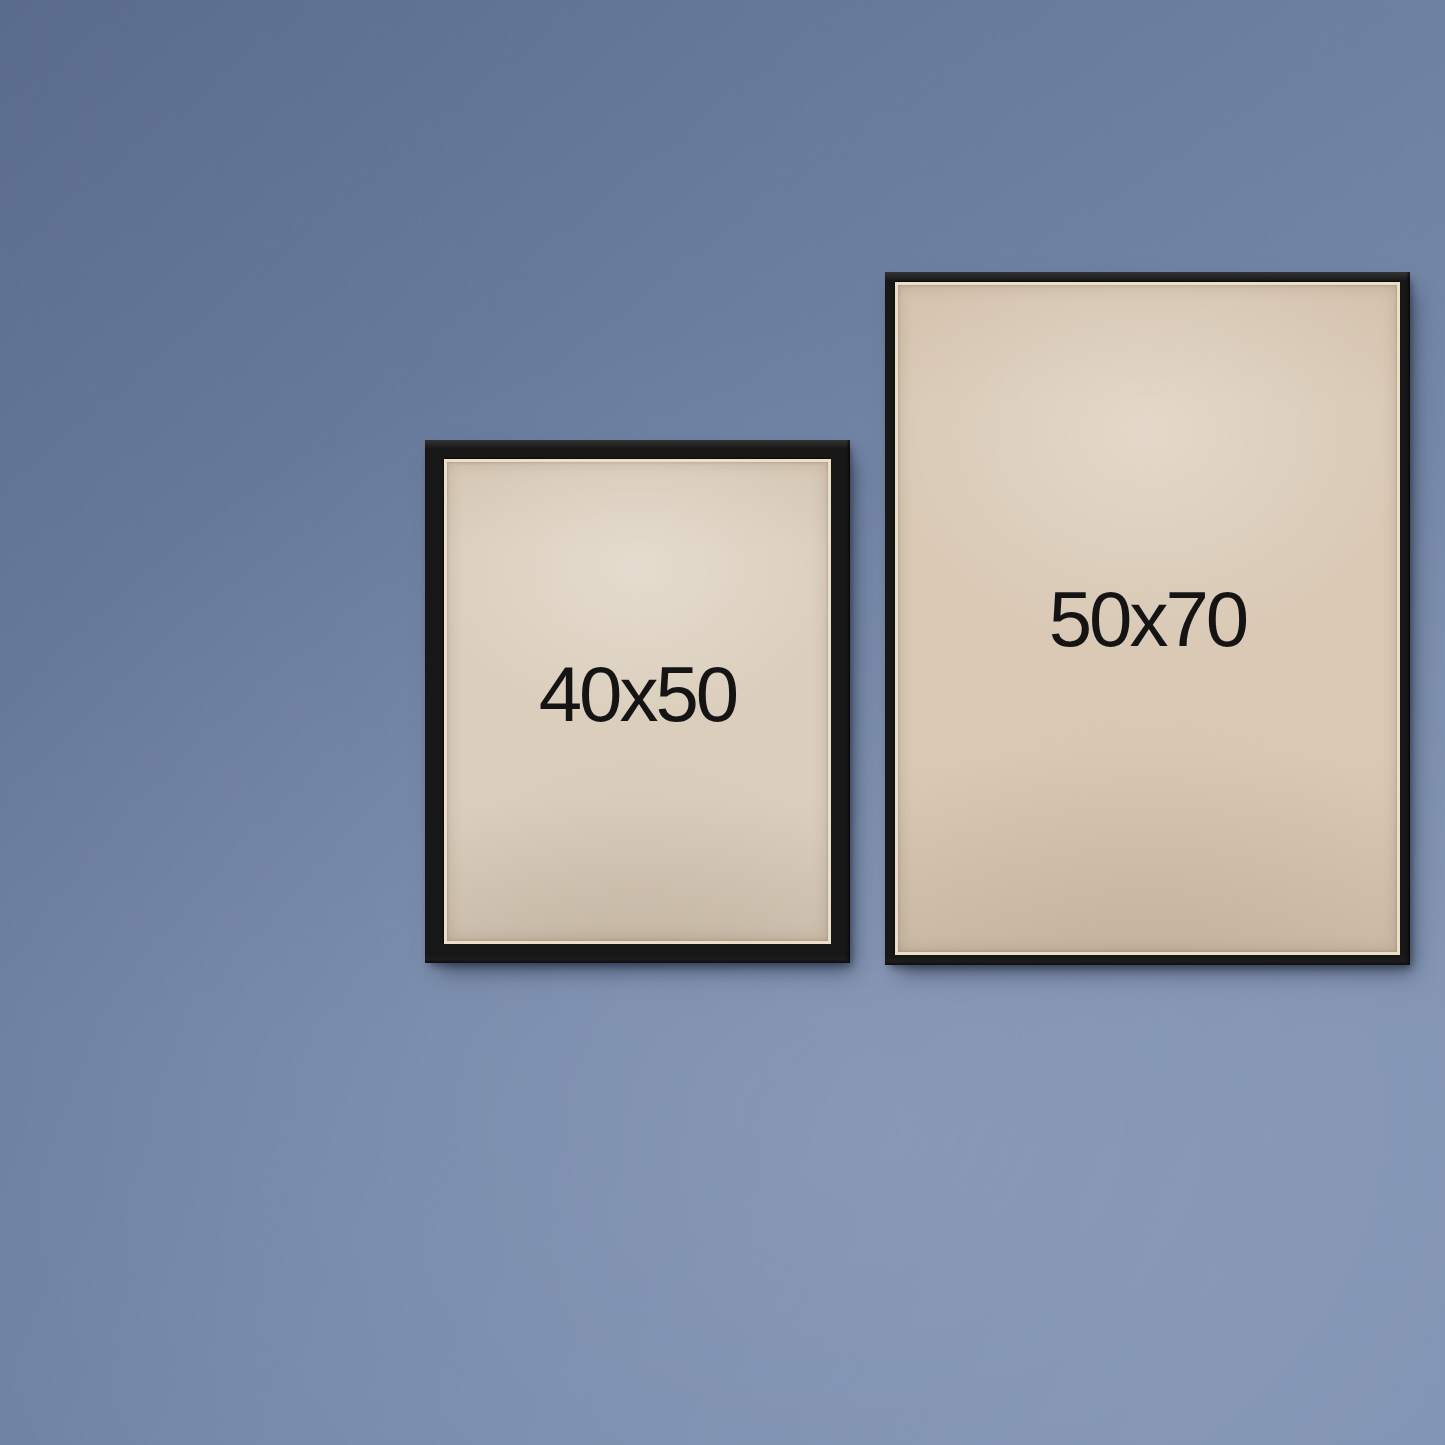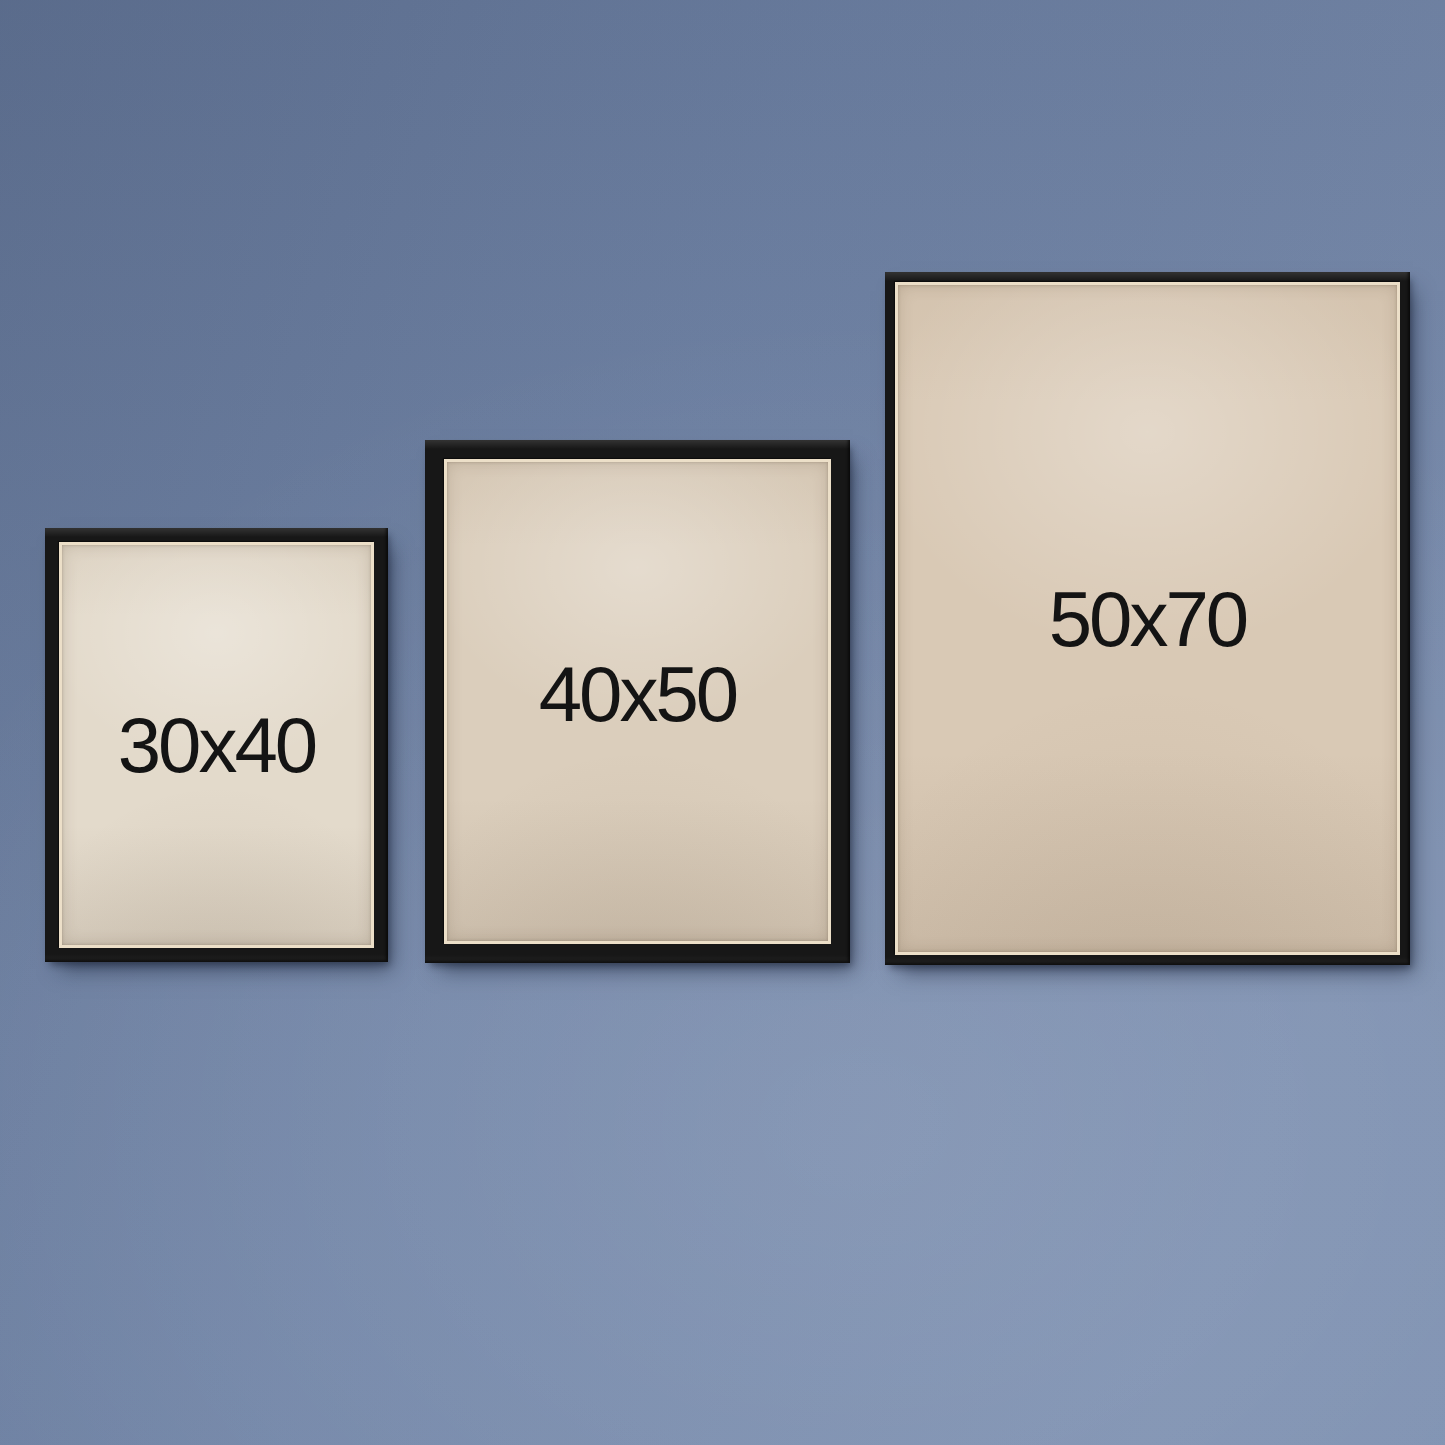--- a/index.html
+++ b/index.html
@@ -87,27 +87,20 @@
     line-height: 1;
     user-select: none;
   }
   .frame-40x50 .size-label { transform: translateY(-8px); text-align: right; }
 </style>
 </head>
 <body>
 
 <div class="wall" style="--wall: #7488ab; --label: #141414;">
 
-  <div class="frame frame-30x40" style="--frame: #171717; --paper: #e3dacb;">
-    <div class="mat">
-      <div class="paper">
-        <span class="size-label">30x40</span>
-      </div>
-    </div>
-  </div>
 
   <div class="frame frame-40x50" style="--frame: #171717; --paper: #dbcebc;">
     <div class="mat">
       <div class="paper">
         <span class="size-label">40x50</span>
       </div>
     </div>
   </div>
 
   <div class="frame frame-50x70" style="--frame: #171717; --paper: #d9c9b5;">

